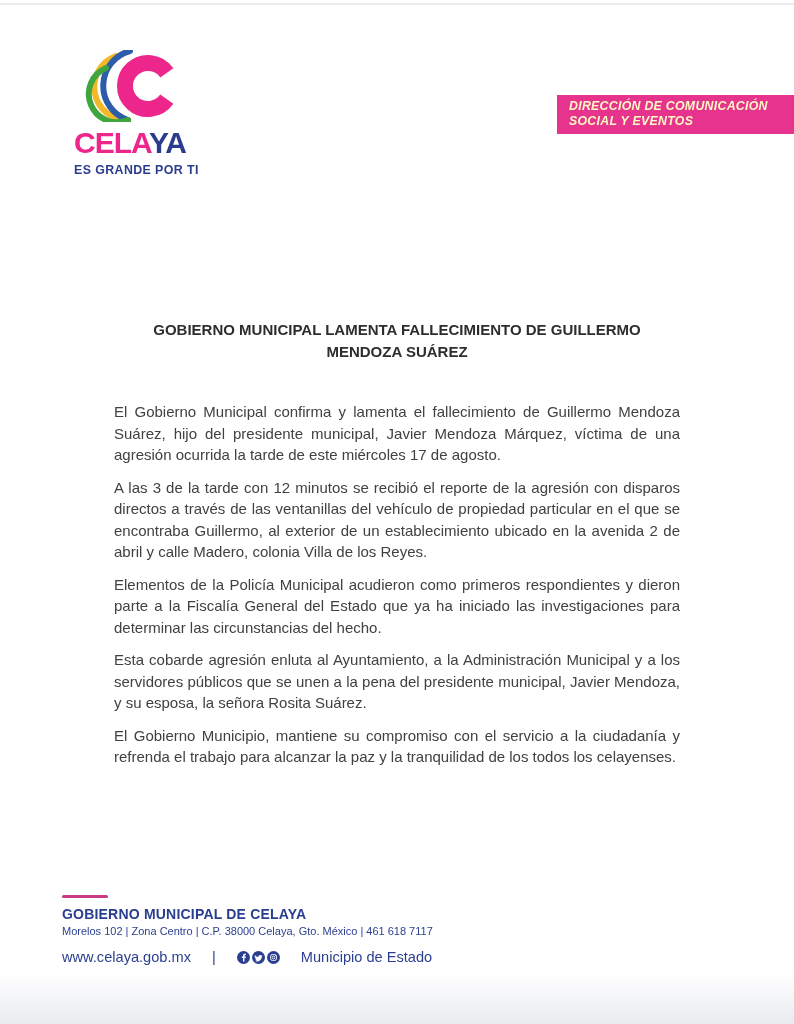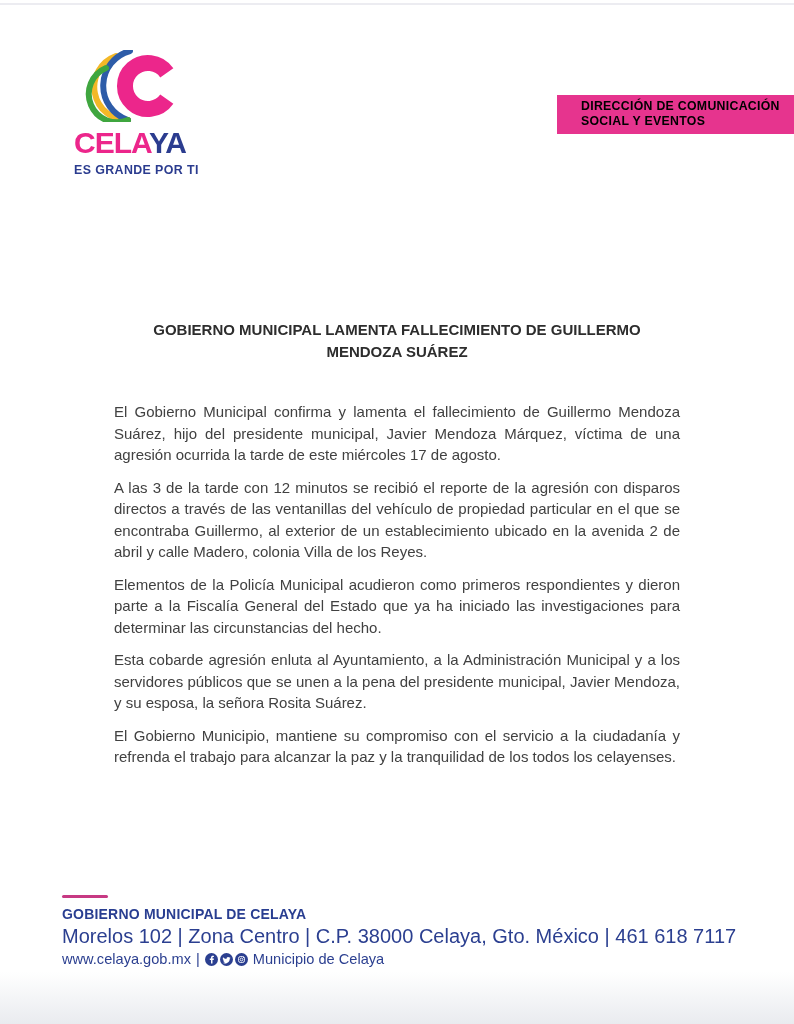--- a/index.html
+++ b/index.html
@@ -15,43 +15,43 @@
   
   .logo { position:absolute; left:74px; top:50px; width:140px; }
   .logo-mark { display:block; margin-left:10px; }
   .wordmark { margin-top:6px; font-size:30px; font-weight:800; letter-spacing:-1px; line-height:1; }
   .wm-pink { color:#EC268B; }
   .wm-blue { color:#2B3C8F; }
   .tagline { margin-top:5px; font-size:12.4px; font-weight:700; color:#2B3C8F; letter-spacing:0.4px; }
 
   
   .banner { position:absolute; left:557px; top:95px; right:0; background:#E6348E;
-    color:#000000; font-weight:700; font-size:12.3px; line-height:15px;
-    padding:4px 6px 5px 24px; letter-spacing:0.3px; }
+    color:#fef9c3; font-weight:700; font-size:12.3px; line-height:15px;
+    padding:4px 6px 5px 12px; letter-spacing:0.3px;font-style:italic; }
 
   
   .meta { position:absolute; top:239px; right:84px; text-align:right;
     color:#2D2D2D; font-weight:700; font-size:15px; line-height:16px; }
   .meta-release { margin-top:14px; }
 
   
   .title { position:absolute; top:319px; left:114px; width:566px; text-align:center;
     font-weight:700; font-size:15px; line-height:22px; color:#2D2D2D; }
 
   
   .body { position:absolute; top:401px; left:114px; width:566px; }
   .body p { margin:0 0 11px 0; font-size:15px; line-height:21.5px;
     text-align:justify; color:#414141; }
 
   
   .footer { position:absolute; left:62px; top:895px; color:#2B3F90; }
   .footer-rule { width:46px; height:3px; background:#C73983; border-radius:2px; }
   .footer-org { margin-top:8px; font-weight:800; font-size:14px; letter-spacing:0.2px; color:#293E91; }
-  .footer-addr { margin-top:3px; font-size:20px;text-align:center; }
-  .footer-web { margin-top:3px; font-size:14.6px; display:flex; align-items:center; gap:5px; }
+  .footer-addr { margin-top:3px; font-size:11px;text-align:center; }
+  .footer-web { margin-top:12px; font-size:14.6px; display:flex; align-items:center; gap:21px; }
   .social { display:inline-flex; align-items:center; gap:2px; }
   .social svg { display:block; }
 </style>
 </head>
 <body>
 
 <div class="page">
   <div class="top-edge"></div>
 
   <div class="logo">
@@ -101,18 +101,18 @@
             <path fill="#ffffff" d="M5.026 15c6.038 0 9.341-5.003 9.341-9.334 0-.14 0-.282-.006-.422A6.685 6.685 0 0 0 16 3.542a6.658 6.658 0 0 1-1.889.518 3.301 3.301 0 0 0 1.447-1.817 6.533 6.533 0 0 1-2.087.793A3.286 3.286 0 0 0 7.875 6.03a9.325 9.325 0 0 1-6.767-3.429 3.289 3.289 0 0 0 1.018 4.382A3.323 3.323 0 0 1 .64 6.575v.045a3.288 3.288 0 0 0 2.632 3.218 3.203 3.203 0 0 1-.865.115 3.23 3.23 0 0 1-.614-.057 3.283 3.283 0 0 0 3.067 2.277A6.588 6.588 0 0 1 .78 13.58a6.32 6.32 0 0 1-.78-.045A9.344 9.344 0 0 0 5.026 15z"></path>
           </g>
         </svg>
         <svg width="13" height="13" viewBox="0 0 16 16" aria-hidden="true">
           <circle cx="8" cy="8" r="8" fill="#2B3F90"></circle>
           <rect x="4.4" y="4.4" width="7.2" height="7.2" rx="2.1" fill="none" stroke="#ffffff" stroke-width="1.1"></rect>
           <circle cx="8" cy="8" r="1.7" fill="none" stroke="#ffffff" stroke-width="1.1"></circle>
           <circle cx="10.5" cy="5.6" r="0.7" fill="#ffffff"></circle>
         </svg>
       </span>
-      <span>Municipio de Celaya</span>
+      <span>Municipio de Estado</span>
     </div>
   </div>
 
   <div class="bottom-fade"></div>
 </div>
 
 </body></html>

